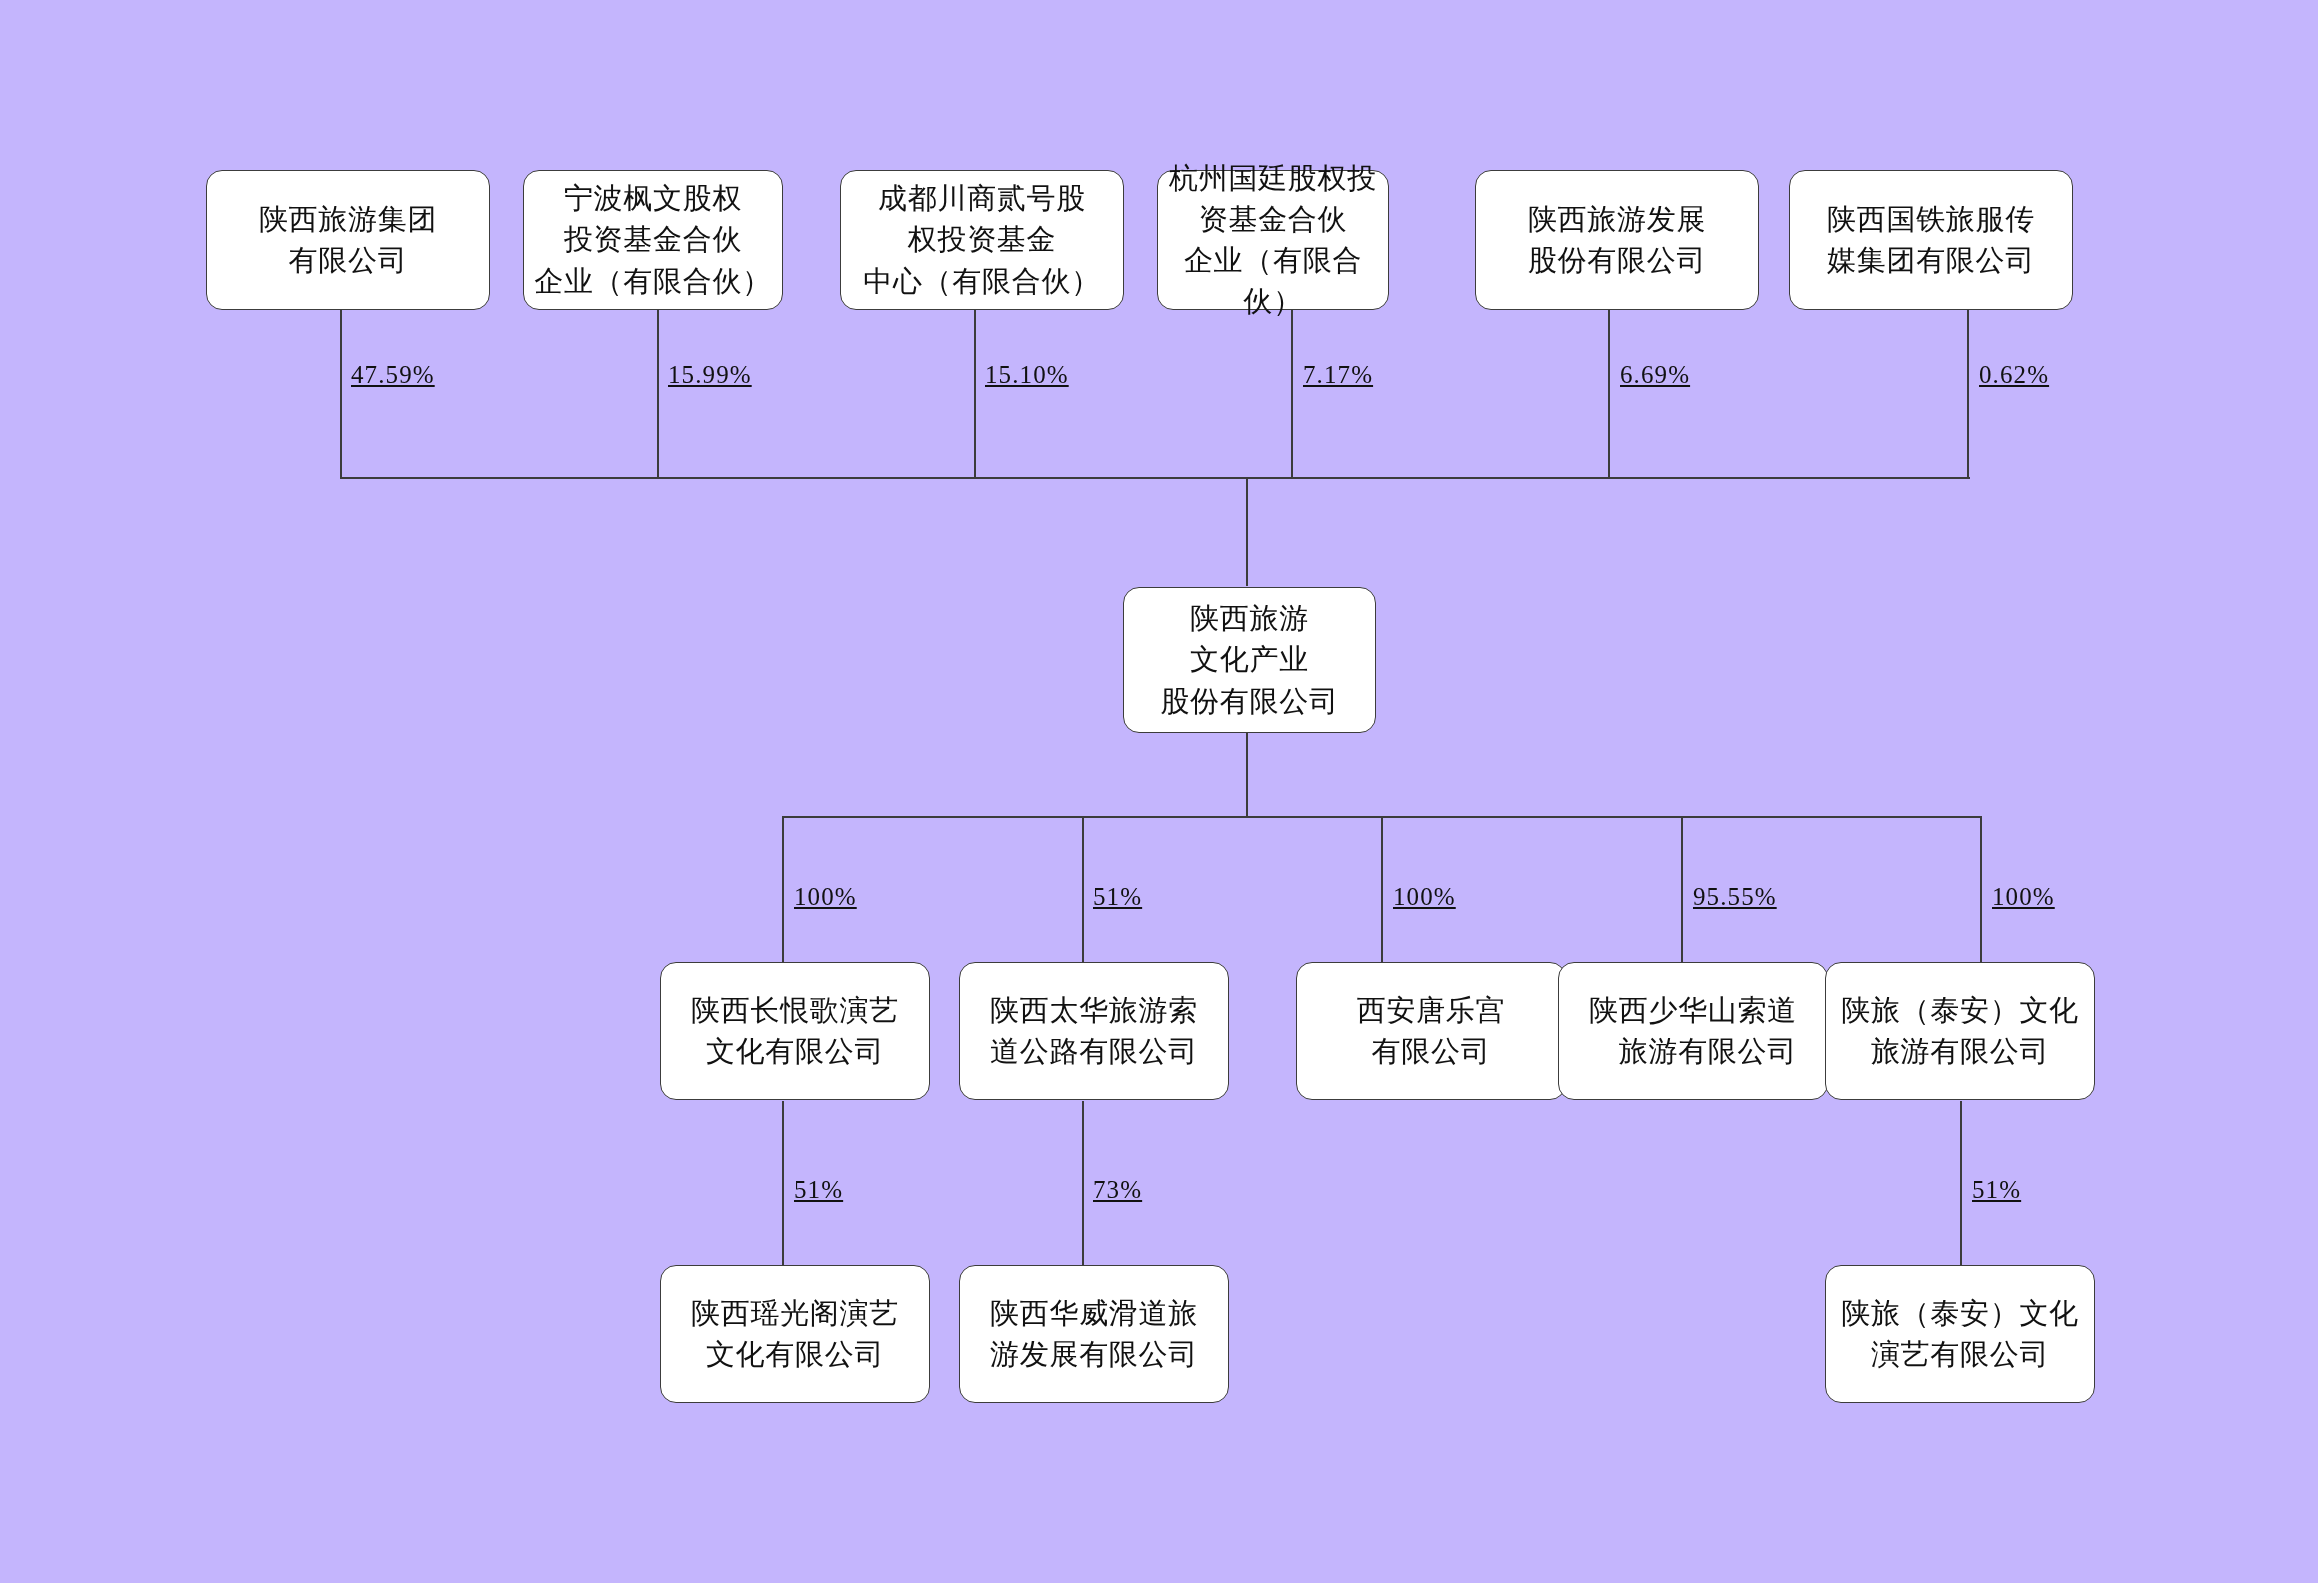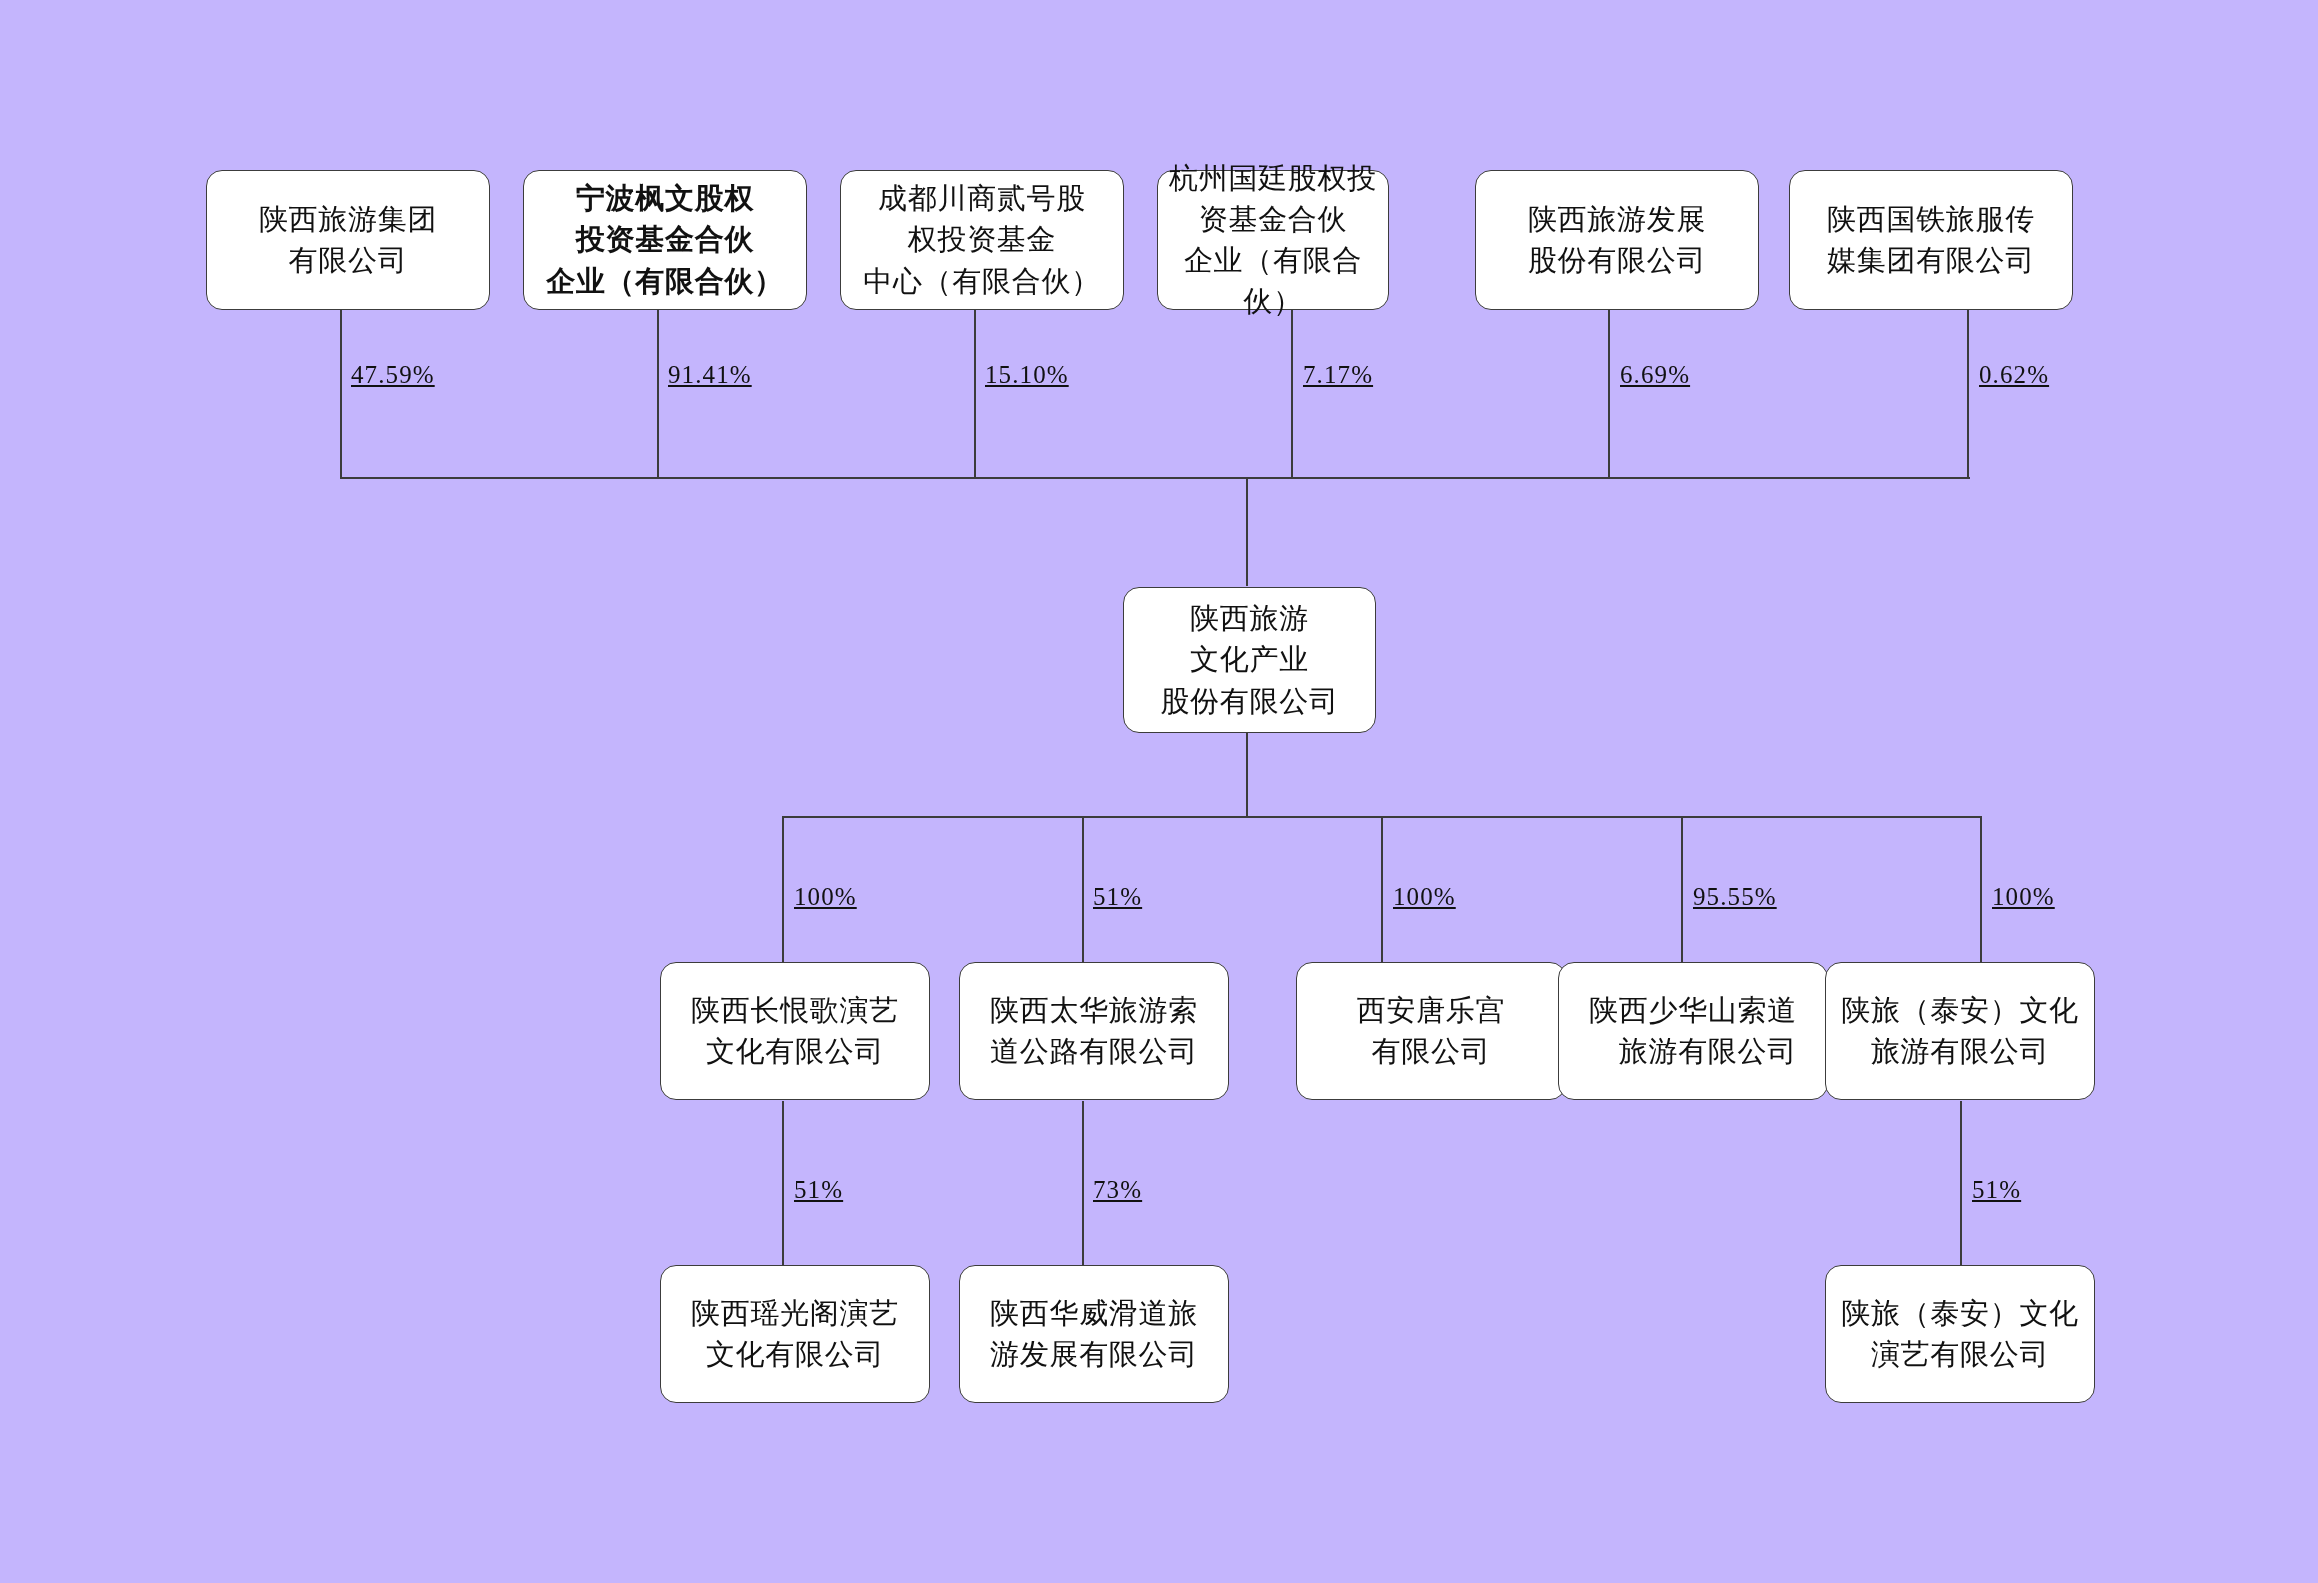--- a/index.html
+++ b/index.html
@@ -41,21 +41,21 @@
 </style>
 </head>
 <body>
 
 <div id="stage">
 
   <div class="node" style="left:206px;top:170px;width:284px;height:140px;">
     <span>陕西旅游集团
 有限公司</span>
   </div>
-  <div class="node" style="left:523px;top:170px;width:284px;height:140px;font-weight:bold;">
+  <div class="node" style="left:523px;top:170px;width:260px;height:140px;">
     <span>宁波枫文股权
 投资基金合伙
 企业（有限合伙）</span>
   </div>
   <div class="node" style="left:840px;top:170px;width:284px;height:140px;">
     <span>成都川商贰号股
 权投资基金
 中心（有限合伙）</span>
   </div>
   <div class="node" style="left:1157px;top:170px;width:232px;height:140px;">
@@ -76,21 +76,21 @@
   <div class="vline" style="left:657px;top:310px;height:169px;"></div>
   <div class="vline" style="left:974px;top:310px;height:169px;"></div>
   <div class="vline" style="left:1291px;top:310px;height:169px;"></div>
   <div class="vline" style="left:1608px;top:310px;height:169px;"></div>
   <div class="vline" style="left:1967px;top:310px;height:169px;"></div>
 
   <div class="hline" style="left:340px;top:477px;width:1630px;"></div>
   <div class="vline" style="left:1246px;top:477px;height:109px;"></div>
 
   <div class="pct" style="left:351px;top:361px;">47.59%</div>
-  <div class="pct" style="left:668px;top:361px;">91.41%</div>
+  <div class="pct" style="left:668px;top:361px;">15.99%</div>
   <div class="pct" style="left:985px;top:361px;">15.10%</div>
   <div class="pct" style="left:1303px;top:361px;">7.17%</div>
   <div class="pct" style="left:1620px;top:361px;">6.69%</div>
   <div class="pct" style="left:1979px;top:361px;">0.62%</div>
 
   <div class="node" style="left:1123px;top:587px;width:253px;height:146px;">
     <span>陕西旅游
 文化产业
 股份有限公司</span>
   </div>

